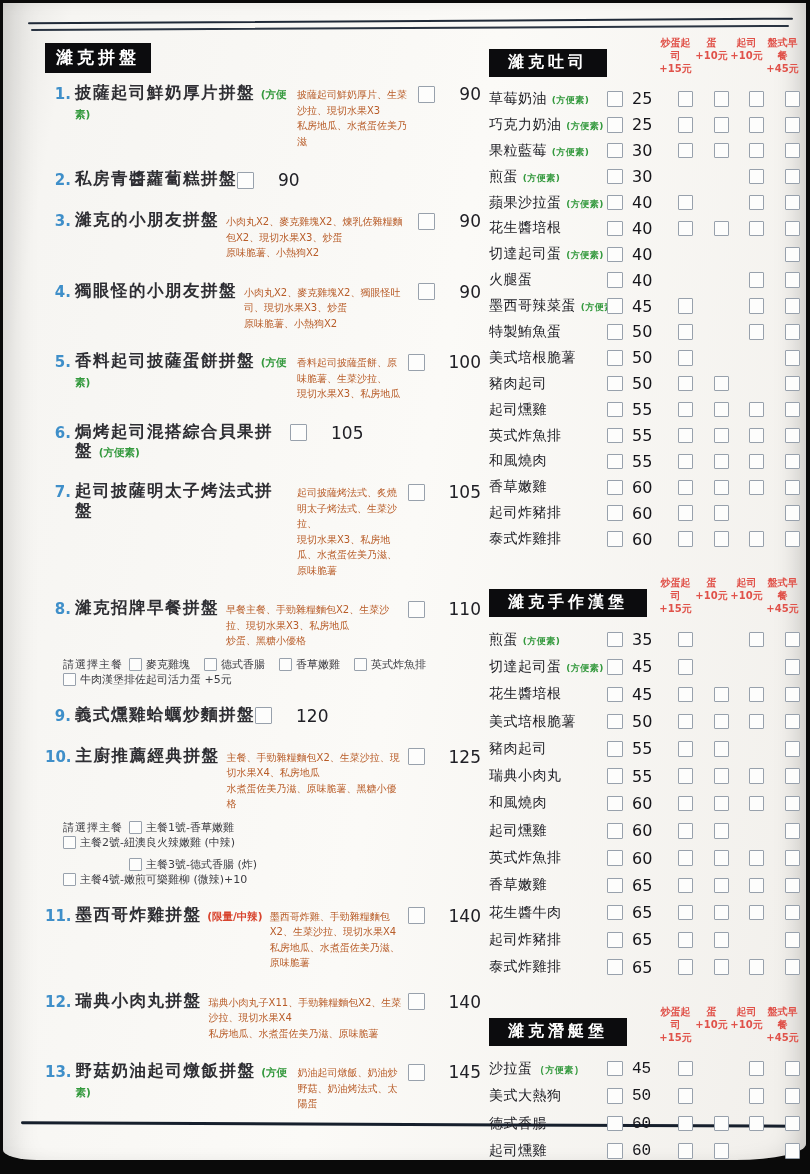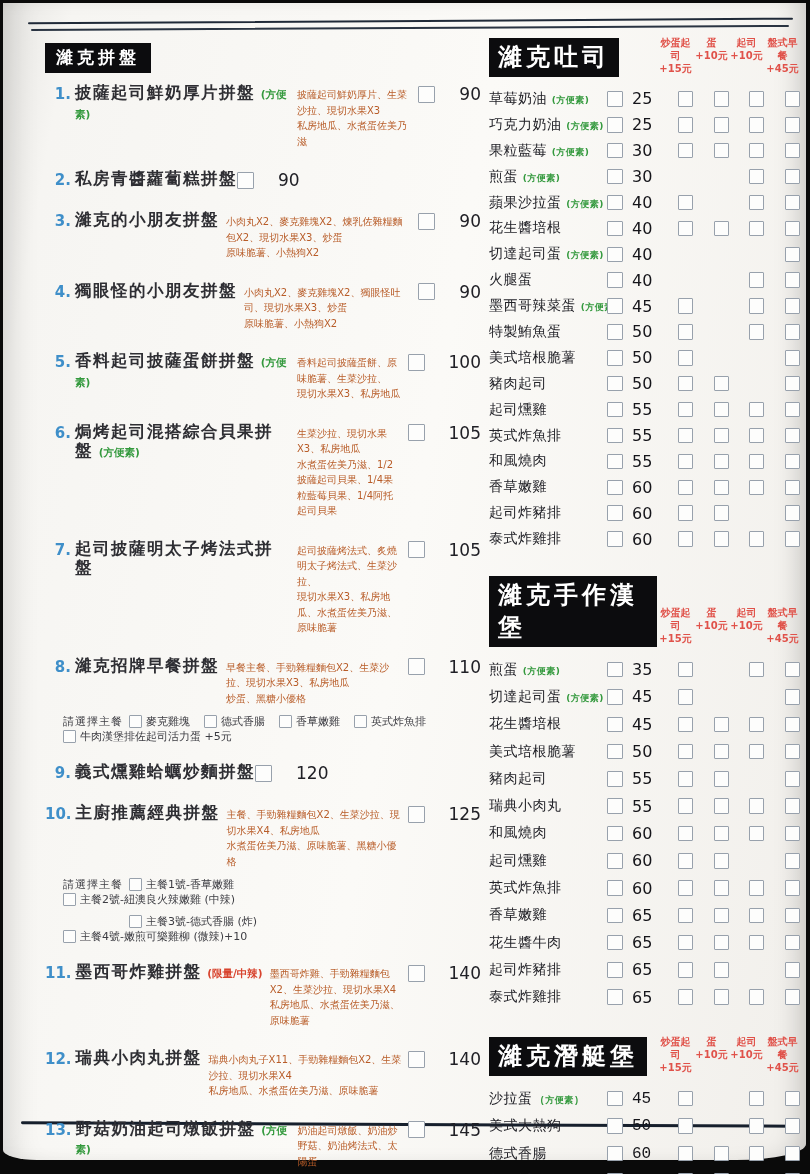--- a/index.html
+++ b/index.html
@@ -39,22 +39,22 @@
   .p-opt{display:flex;align-items:center;gap:4px;margin-right:14px;white-space:nowrap;}
   .p-opt.fixed{width:178px;margin-right:6px;align-items:center;}
   .cb{display:inline-block;border:1.2px solid #98a1ac;background:#fdfdfc;border-radius:1px;}
   .cb-price{width:15px;height:15px;}
   .cb-opt{width:11px;height:11px;flex:0 0 11px;}
   .cb-row{width:13.5px;height:13.5px;}
   
   #right-col{position:absolute;left:486px;top:33px;width:312px;}
   .r-sec{margin-bottom:24px;}
   .r-sec-head{display:flex;align-items:flex-end;position:relative;margin-bottom:9px;}
-  .r-title{background:#0c0c0e;color:#fff;font-size:24px;font-weight:700;letter-spacing:4px;
-           padding:3px 9px 4px;font-family:Liberation Serif, serif;}
+  .r-title{background:#0c0c0e;color:#fff;font-size:16px;font-weight:700;letter-spacing:4px;
+           padding:3px 19px 4px;font-family:Liberation Serif, serif;}
   .addon-heads{display:grid;grid-template-columns:37px 35px 35px 37px;margin-left:auto;
                text-align:center;color:#e0524a;font-size:10px;line-height:1.3;font-weight:700;
                padding-bottom:2px;}
   .r-head-line{position:absolute;left:0;right:-2px;bottom:-4px;height:1.4px;background:#aab0b8;
                transform:rotate(-0.3deg);z-index:-1;}
   .r-row{display:grid;grid-template-columns:116px 20px 42px 37px 35px 35px 37px;
          align-items:center;}
   .toast-row{height:25.9px;} .burger-row{height:27.3px;} .sub-row{height:27.5px;font-family:Liberation Mono, monospace;}
   .r-name{font-size:14px;color:#222228;letter-spacing:.5px;white-space:nowrap;}
   .r-veg{font-size:9px;color:#33993d;font-weight:700;margin-left:1px;}
@@ -127,24 +127,20 @@
             <div>現切水果X3、私房地瓜</div>
           </div>
           <div class="p-price">
             <span class="cb cb-price"></span>
             <span>100</span>
           </div>
         </div>
         <div class="p-item">
           <span class="p-no">6.</span>
           <div class="p-head"><span class="p-name">焗烤起司混搭綜合貝果拼盤<span class="p-tag tag-green"> (方便素)</span></span></div>
-          <div class="p-desc">
-            <div>生菜沙拉、現切水果X3、私房地瓜</div>
-            <div>水煮蛋佐美乃滋、1/2披薩起司貝果、1/4果粒藍莓貝果、1/4阿托起司貝果</div>
-          </div>
           <div class="p-price">
             <span class="cb cb-price"></span>
             <span>105</span>
           </div>
         </div>
         <div class="p-item">
           <span class="p-no">7.</span>
           <div class="p-head"><span class="p-name">起司披薩明太子烤法式拼盤</span></div>
           <div class="p-desc">
             <div>起司披薩烤法式、炙燒明太子烤法式、生菜沙拉、</div>

